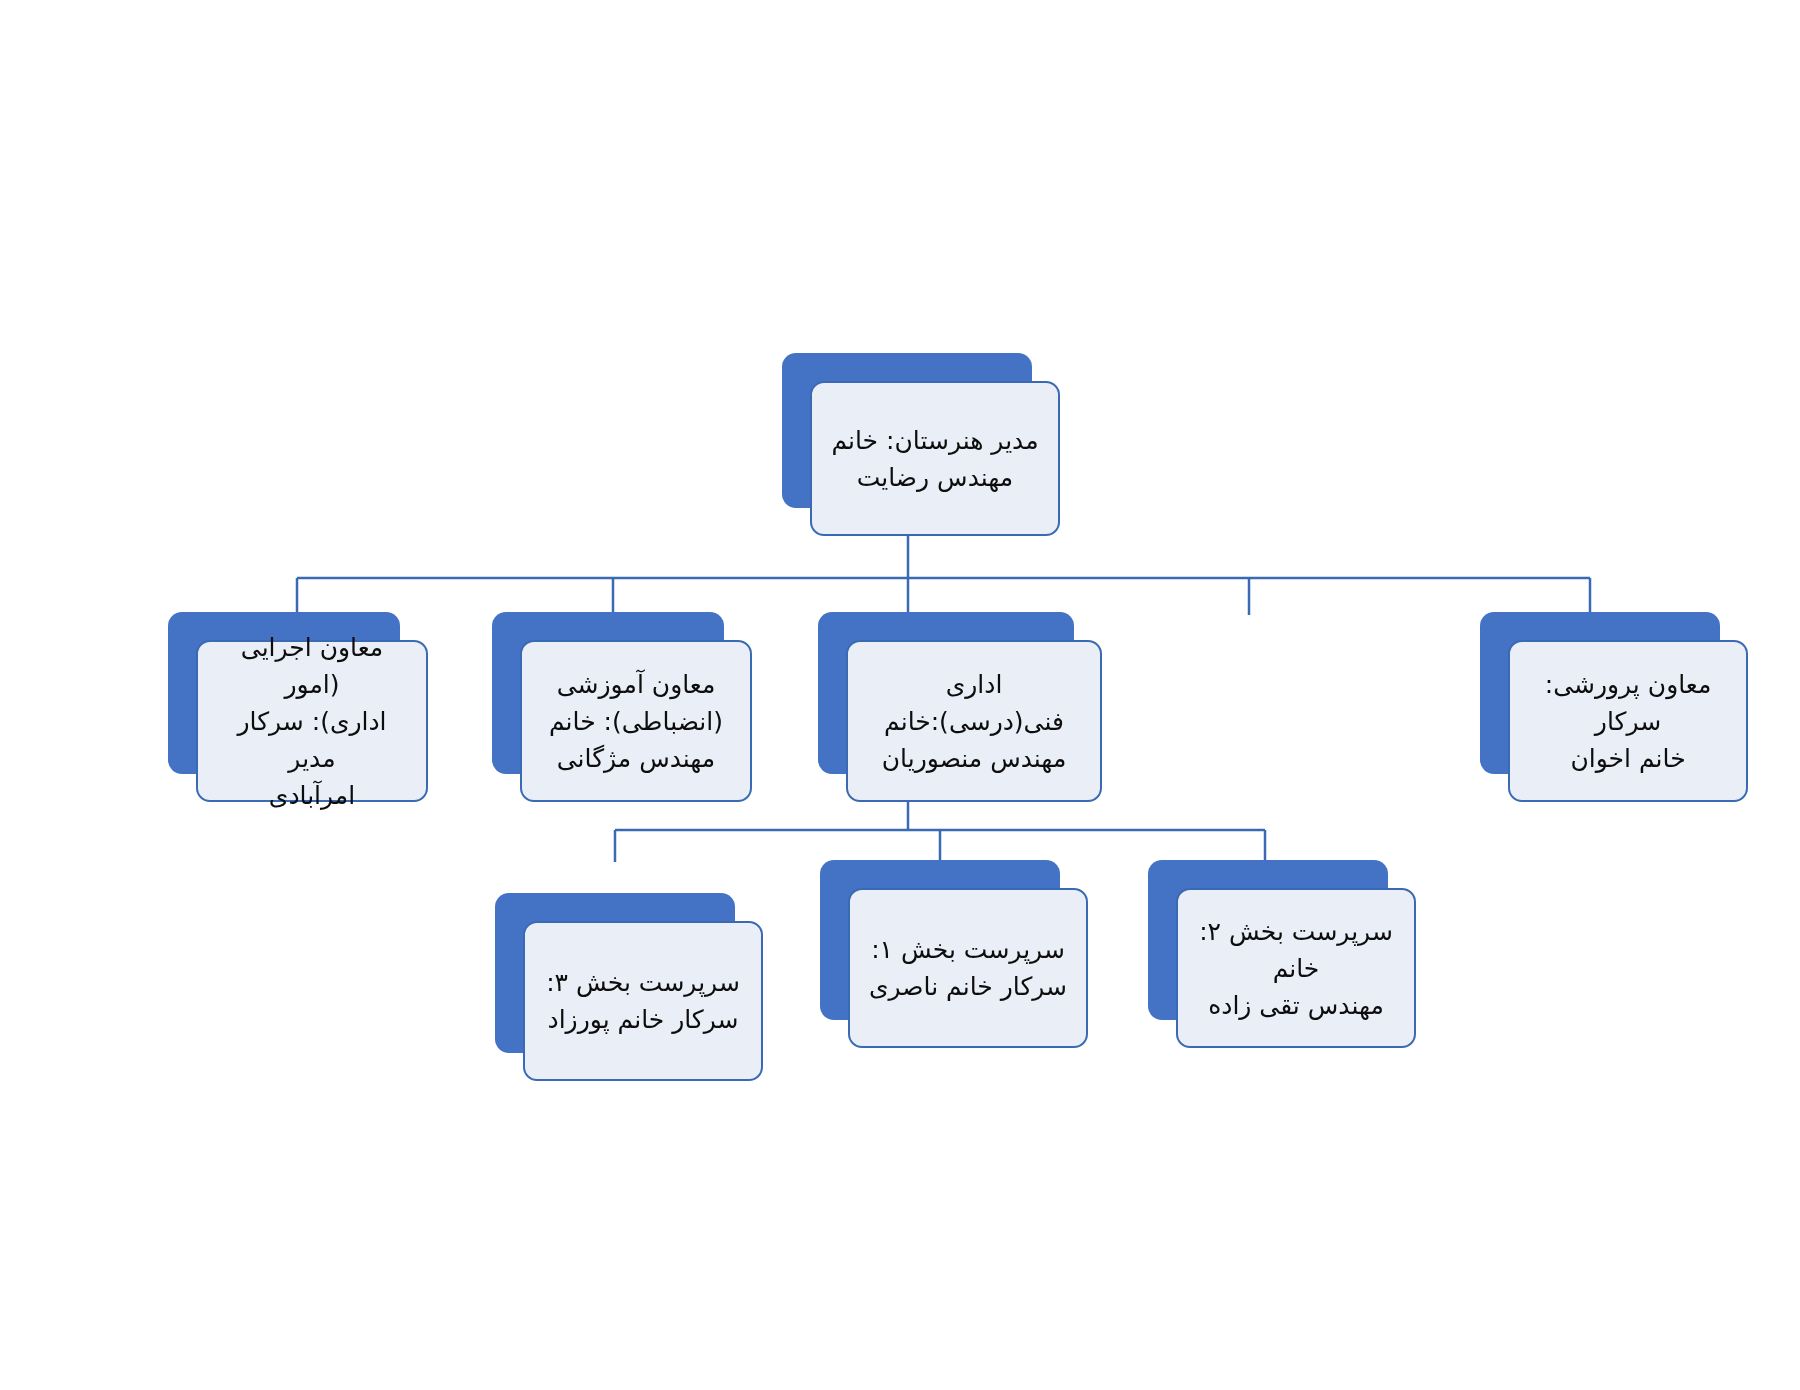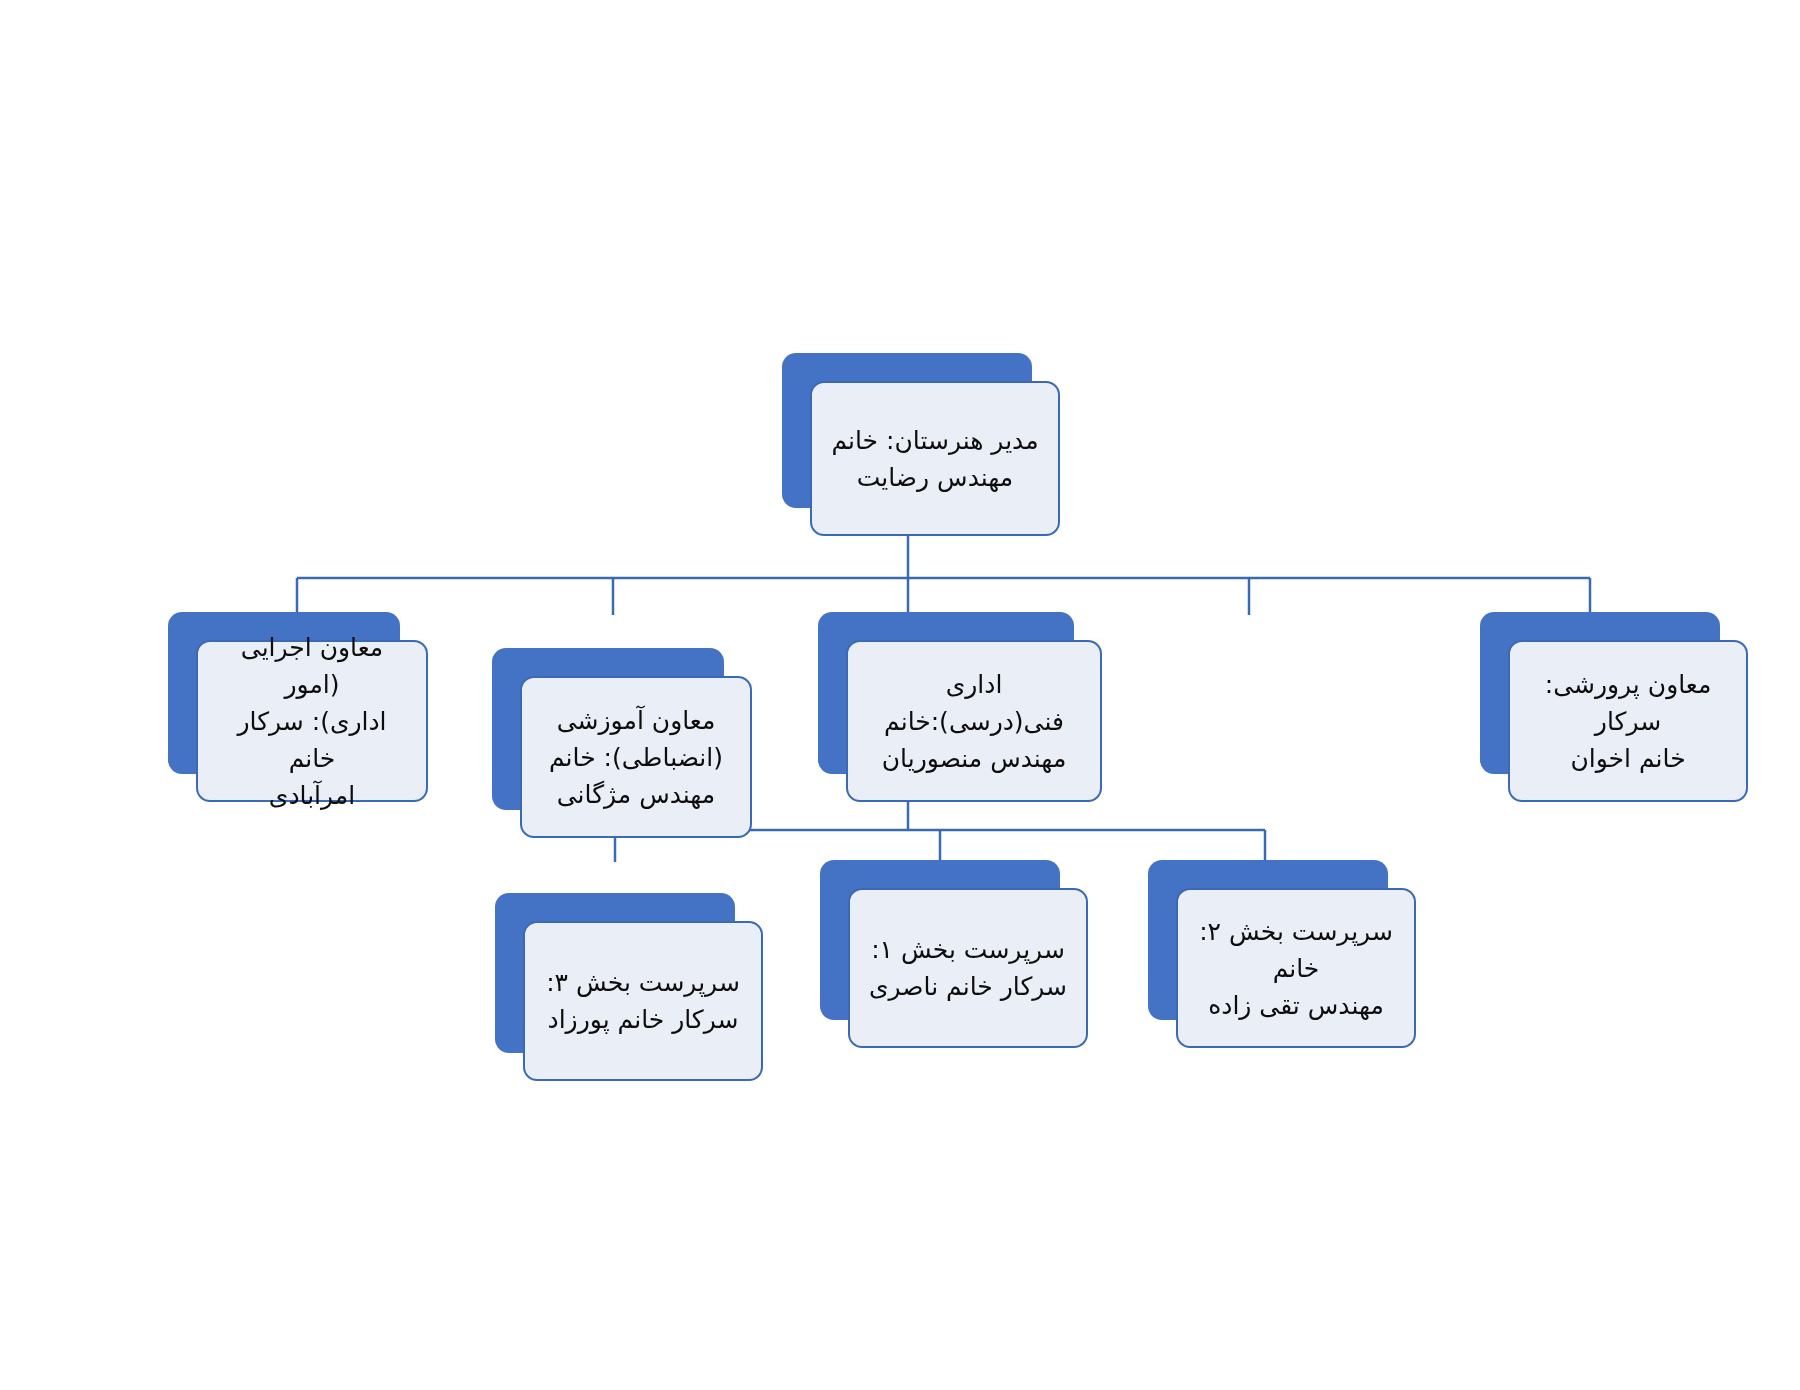--- a/index.html
+++ b/index.html
@@ -115,26 +115,26 @@
     <div class="node-card">
       <div class="node-label">مدیر هنرستان: خانم
 مهندس رضایت</div>
     </div>
   </div>
 
   <div class="node" style="left: 168px; top: 612px; width: 232px; height: 162px;">
     <div class="node-shadow"></div>
     <div class="node-card">
       <div class="node-label">معاون اجرایی (امور
-اداری): سرکار خانم
+اداری): سرکار مدیر
 امرآبادی</div>
     </div>
   </div>
 
-  <div class="node" style="left: 492px; top: 612px; width: 232px; height: 162px; margin-top: 36px;">
+  <div class="node" style="left: 492px; top: 612px; width: 232px; height: 162px;">
     <div class="node-shadow"></div>
     <div class="node-card">
       <div class="node-label">معاون آموزشی
 (انضباطی): خانم
 مهندس مژگانی</div>
     </div>
   </div>
 
   <div class="node" style="left: 818px; top: 612px; width: 256px; height: 162px;">
     <div class="node-shadow"></div>

